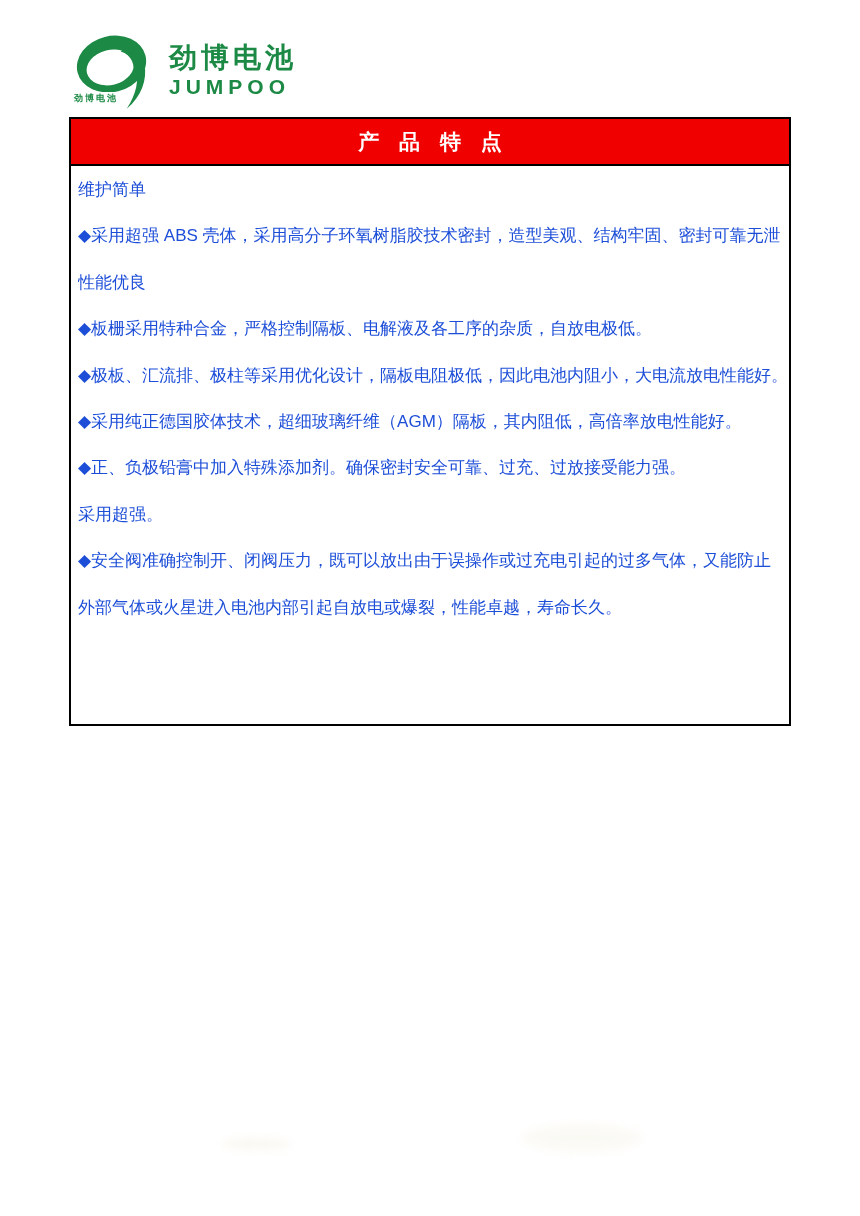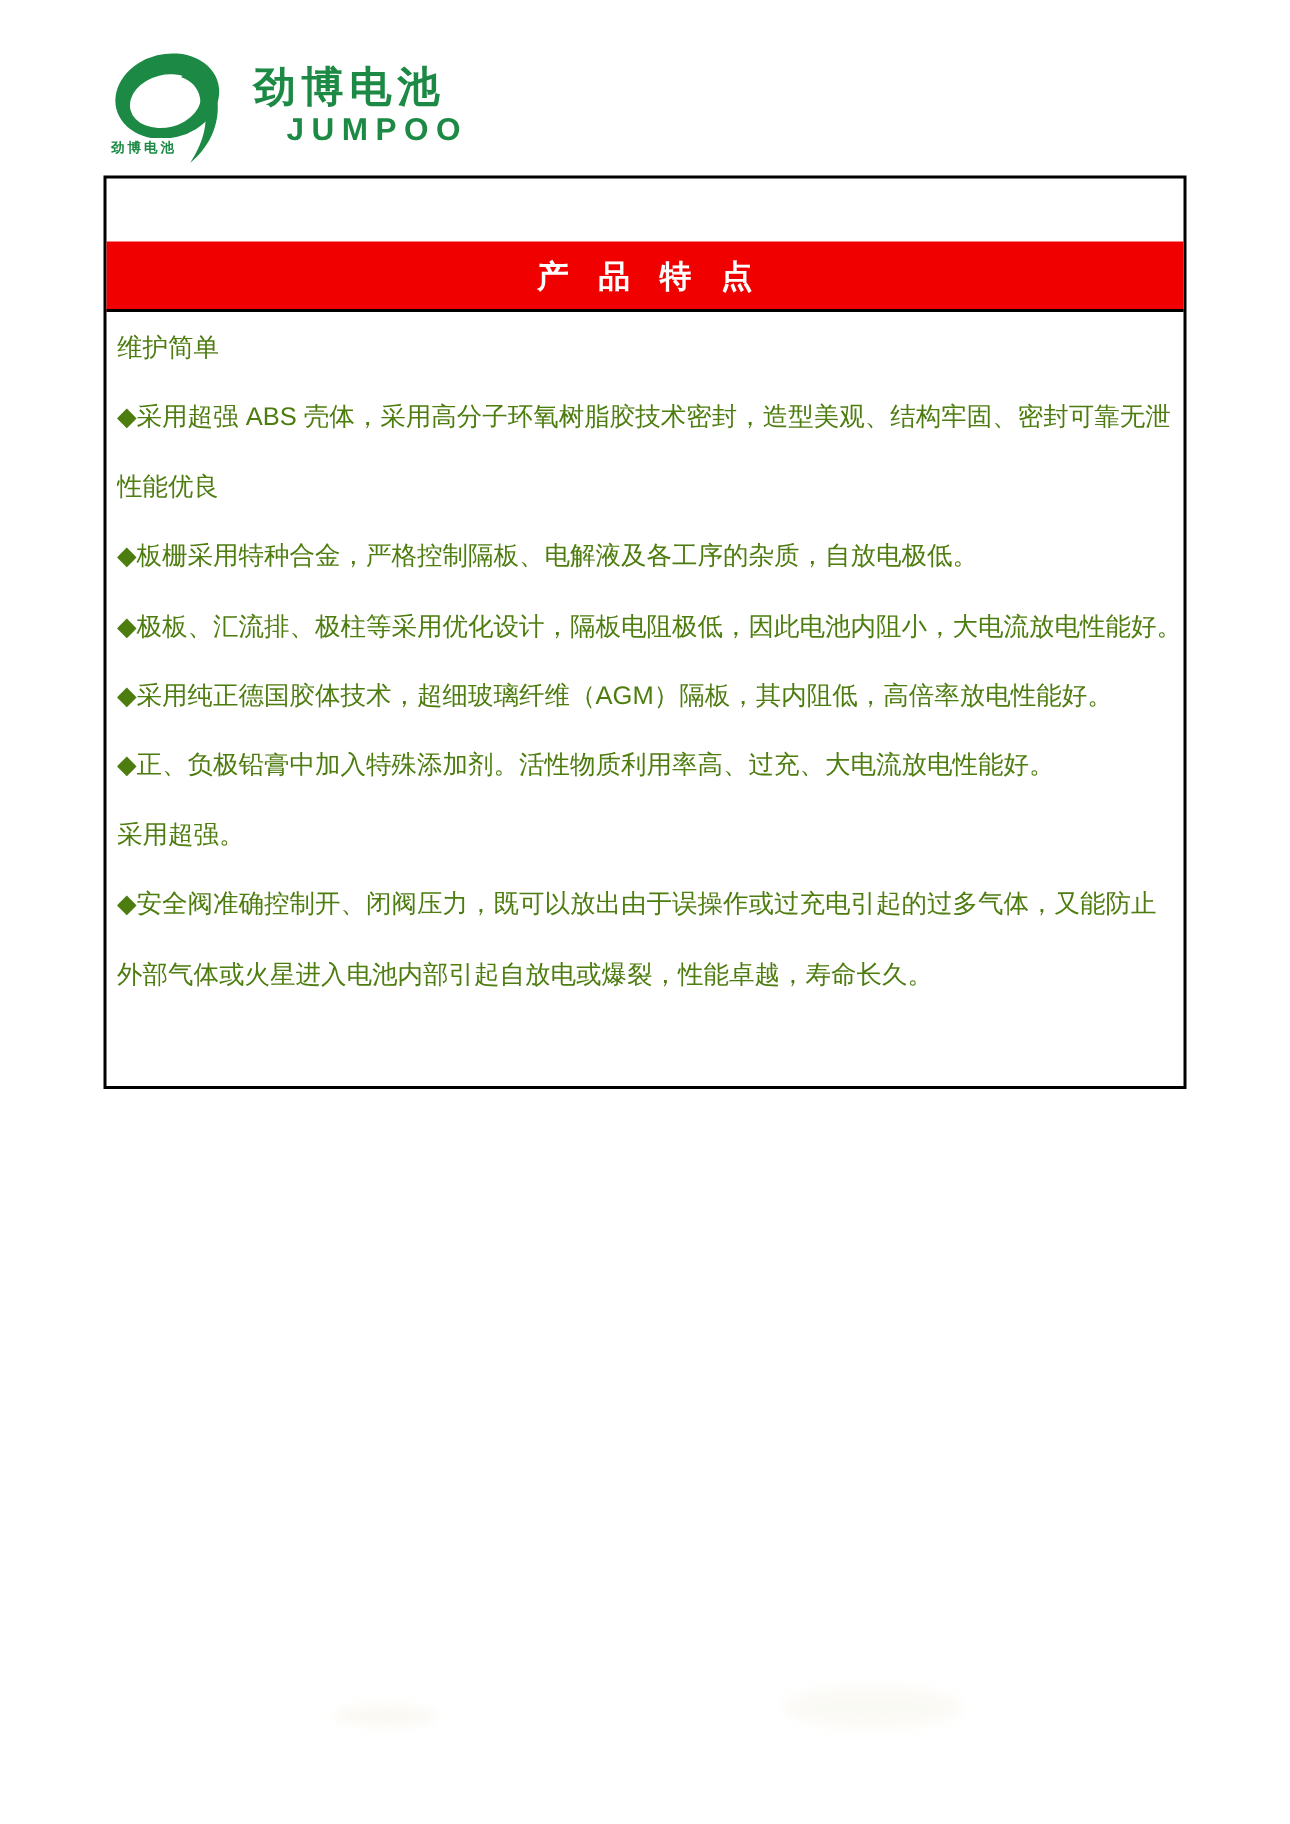--- a/index.html
+++ b/index.html
@@ -19,40 +19,39 @@
   .logo-icon{position:relative;width:78px;height:84px;}
   .logo-icon svg{display:block;}
   .logo-icon svg path{fill:var(--brand-green);}
   .logo-caption{
     position:absolute;left:-2px;bottom:9px;background:#ffffff;
     color:var(--brand-green);font-size:9px;font-weight:bold;
     letter-spacing:2px;padding:0 2px;white-space:nowrap;
   }
   .logo-word{margin-left:17px;margin-top:13px;color:var(--brand-green);}
   .brand-cn{font-size:28px;font-weight:bold;letter-spacing:4px;line-height:1.05;}
-  .brand-en{font-size:21px;font-weight:bold;letter-spacing:5px;margin-top:3px;margin-left:22px;}
+  .brand-en{font-size:21px;font-weight:bold;letter-spacing:5px;margin-top:3px;}
 
   
   .panel{
     position:absolute;left:69px;top:117px;width:722px;height:609px;
     box-sizing:border-box;border:2px solid #000;background:#fff;
   }
   .panel-header{
     height:45px;background:var(--header-red);border-bottom:2px solid #000;
     display:flex;align-items:center;justify-content:center;
     box-sizing:content-box;
-    margin-top:42px;
   }
   .panel-title{
     color:#ffffff;font-weight:bold;font-size:21px;letter-spacing:7px;
     white-space:nowrap;text-indent:7px;
   }
   .panel-body{padding:1px 7px 0 7px;}
   .feature-line{
-    height:46.4px;line-height:46.4px;font-size:17px;color:#4d7c0f;
+    height:46.4px;line-height:46.4px;font-size:17px;color:#1d4ed8;
     white-space:nowrap;overflow:hidden;
   }
 
   
   .smudge{position:absolute;border-radius:50%;filter:blur(4px);opacity:.45;}
   .smudge-a{left:222px;top:1138px;width:70px;height:12px;background:#f3f0e3;}
   .smudge-b{left:522px;top:1124px;width:120px;height:28px;background:#f6f4ea;}
 </style>
 </head>
 <body>
@@ -81,21 +80,21 @@
     <div class="panel-header">
       <span class="panel-title">产 品 特 点</span>
     </div>
     <div class="panel-body">
         <div class="feature-line">维护简单</div>
         <div class="feature-line">◆采用超强 ABS 壳体，采用高分子环氧树脂胶技术密封，造型美观、结构牢固、密封可靠无泄</div>
         <div class="feature-line">性能优良</div>
         <div class="feature-line">◆板栅采用特种合金，严格控制隔板、电解液及各工序的杂质，自放电极低。</div>
         <div class="feature-line">◆极板、汇流排、极柱等采用优化设计，隔板电阻极低，因此电池内阻小，大电流放电性能好。</div>
         <div class="feature-line">◆采用纯正德国胶体技术，超细玻璃纤维（AGM）隔板，其内阻低，高倍率放电性能好。</div>
-        <div class="feature-line">◆正、负极铅膏中加入特殊添加剂。活性物质利用率高、过充、大电流放电性能好。</div>
+        <div class="feature-line">◆正、负极铅膏中加入特殊添加剂。确保密封安全可靠、过充、过放接受能力强。</div>
         <div class="feature-line">采用超强。</div>
         <div class="feature-line">◆安全阀准确控制开、闭阀压力，既可以放出由于误操作或过充电引起的过多气体，又能防止</div>
         <div class="feature-line">外部气体或火星进入电池内部引起自放电或爆裂，性能卓越，寿命长久。</div>
       </div>
   </div>
 
   <div class="smudge smudge-a"></div>
   <div class="smudge smudge-b"></div>
 
 </div>

